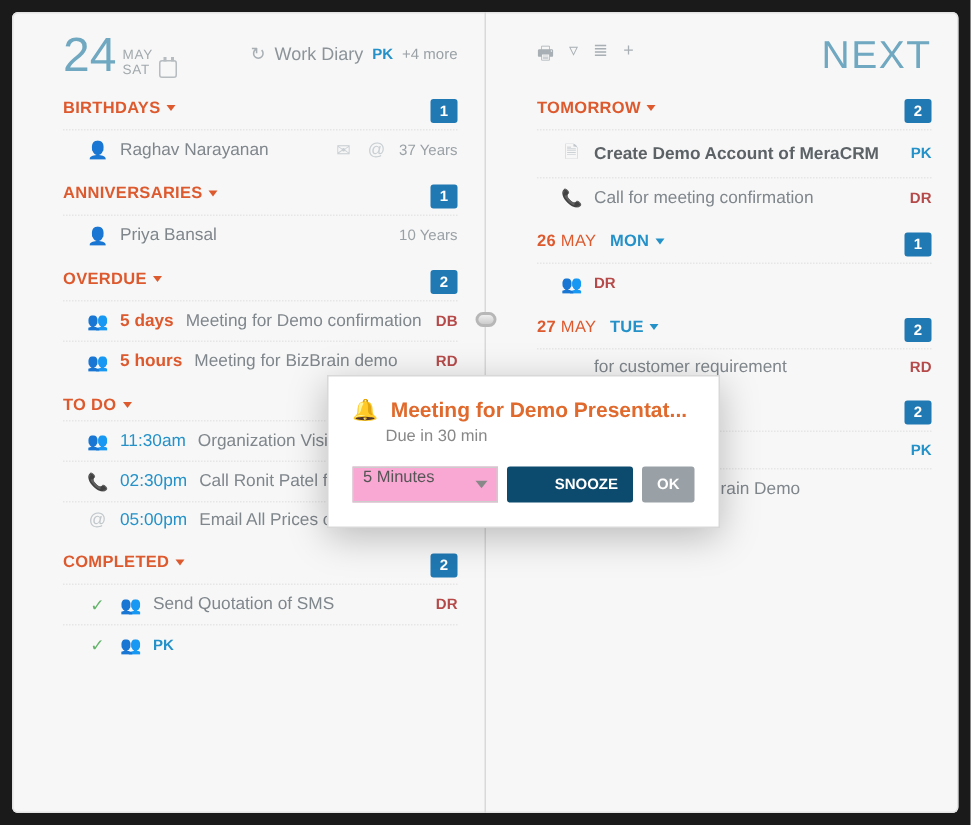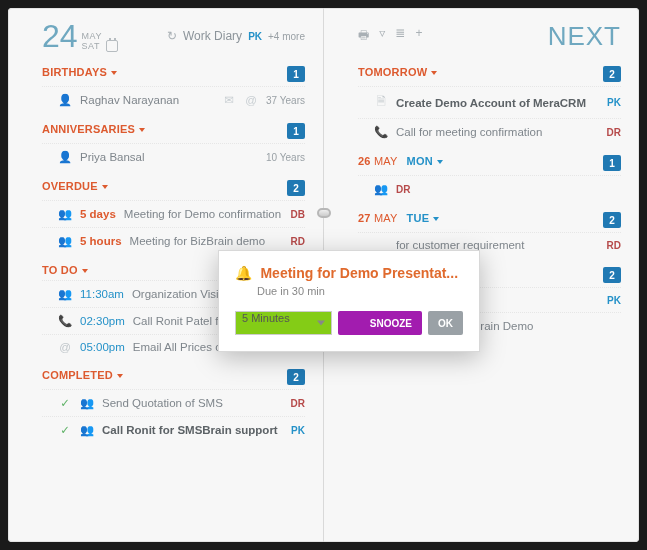--- a/index.html
+++ b/index.html
@@ -48,24 +48,24 @@
 .page-right .sec-title .day-abbr { color: #2491c8; margin-left: 6px; font-weight: 700; }
 .page-right .date-num { color: #dd5a2f; font-weight: 700; }
 
 
 .popup { position: absolute; left: 218px; top: 250px; width: 262px; background: #fff; border: 1px solid #d8d8d8; box-shadow: 0 6px 24px rgba(0,0,0,.25); padding: 14px 16px 16px; z-index: 20; }
 .popup-title-row { display: flex; align-items: center; gap: 8px; }
 .bell { color: #2491c8; font-size: 14px; }
 .popup-title { color: #e06a2d; font-weight: 700; font-size: 14px; }
 .popup-sub { color: #888; font-size: 11px; margin: 4px 0 14px 22px; }
 .popup-ctrls { display: flex; gap: 6px; align-items: center; }
-.sel { flex: 1; height: 24px; border: 1px solid #ccc; background: #84cc16; padding: 0 22px 0 6px; font-size: 11px; color: #555; position: relative; cursor: pointer; }
+.sel { flex: 1; height: 24px; border: 1px solid #ccc; background: #f9a8d4; padding: 0 22px 0 6px; font-size: 11px; color: #555; position: relative; cursor: pointer; }
 .sel::after { content: ""; position: absolute; right: 6px; top: 50%; transform: translateY(-50%); border-left: 4px solid transparent; border-right: 4px solid transparent; border-top: 5px solid #888; }
 .btn { height: 24px; padding: 0 10px; color: #fff; font-size: 10px; font-weight: 700; border-radius: 2px; display: inline-flex; align-items: center; cursor: pointer; }
-.btn-snooze { background: #a21caf; padding-left: 32px; }
+.btn-snooze { background: #0c4a6e; padding-left: 32px; }
 .btn-ok { background: #9aa1a6; }
 
 .cal-ico { display:inline-block; width:12px; height:12px; border:1px solid #b6bcc0; border-radius:2px; position:relative; margin-left:4px; }
 .cal-ico::before { content:""; position:absolute; top:-3px; left:2px; width:2px; height:3px; background:#b6bcc0; box-shadow:5px 0 #b6bcc0; }
 </style>
 </head>
 <body>
 
 <div class="diary">
 
@@ -151,21 +151,20 @@
     </div>
     <div class="row indent">
       <span class="ico check">✓</span>
       <span class="ico">👥</span>
       <span class="txt">Send Quotation of SMS</span>
       <span class="end">DR</span>
     </div>
     <div class="row indent">
       <span class="ico check">✓</span>
       <span class="ico">👥</span>
-      <span class="txt bold">Call Ronit for SMSBrain support</span>
       <span class="end pk">PK</span>
     </div>
   </div>
 
   <div class="page page-right">
     <div class="hdr">
       <div class="hdr-icons">
         <span>🖶</span>
         <span>▿</span>
         <span>≣</span>

